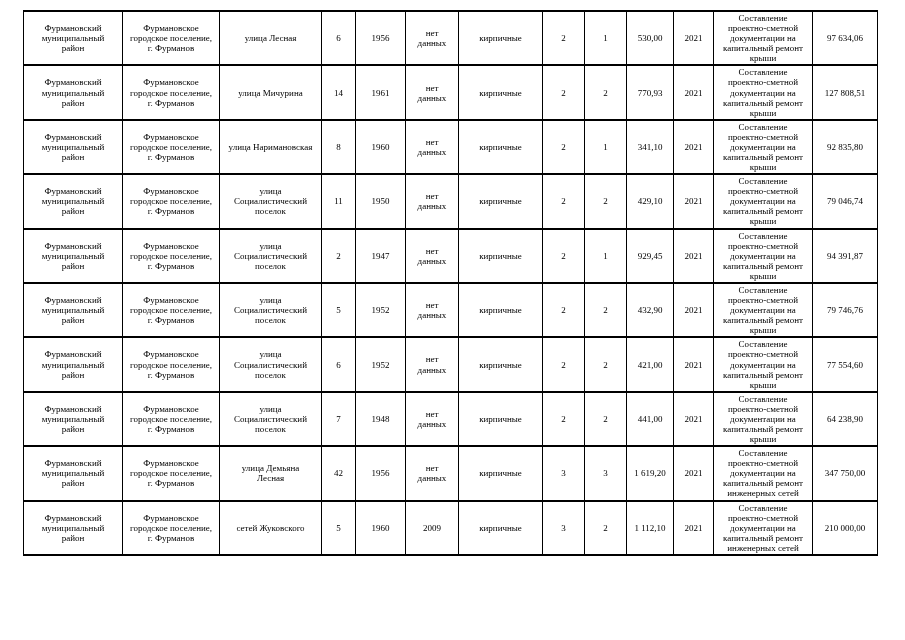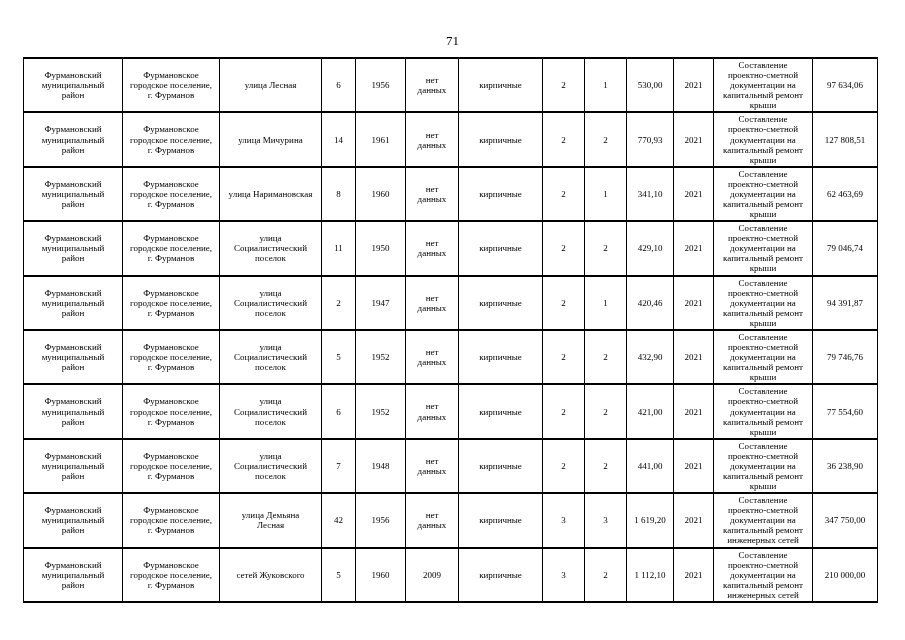--- a/index.html
+++ b/index.html
@@ -43,21 +43,20 @@
     padding: 1px 2px;
     white-space: pre-line;
     overflow: hidden;
     height: 50px;
   }
 </style>
 </head>
 <body>
 
 <div class="page">
-  <div class="page-number">71</div>
 
   <table class="data-table">
     <colgroup>
       <col style="width:99px">
       <col style="width:97px">
       <col style="width:102px">
       <col style="width:34px">
       <col style="width:50px">
       <col style="width:53px">
       <col style="width:84px">
@@ -134,21 +133,21 @@
     <td>кирпичные</td>
     <td>2</td>
     <td>1</td>
     <td>341,10</td>
     <td>2021</td>
     <td>Составление
 проектно-сметной
 документации на
 капитальный ремонт
 крыши</td>
-    <td>62 463,69</td>
+    <td>92 835,80</td>
   </tr>
 
   <tr>
     <td>Фурмановский
 муниципальный
 район</td>
     <td>Фурмановское
 городское поселение,
 г. Фурманов</td>
     <td>улица
@@ -181,21 +180,21 @@
     <td>улица
 Социалистический
 поселок</td>
     <td>2</td>
     <td>1947</td>
     <td>нет
 данных</td>
     <td>кирпичные</td>
     <td>2</td>
     <td>1</td>
-    <td>420,46</td>
+    <td>929,45</td>
     <td>2021</td>
     <td>Составление
 проектно-сметной
 документации на
 капитальный ремонт
 крыши</td>
     <td>94 391,87</td>
   </tr>
 
   <tr>
@@ -269,21 +268,21 @@
     <td>кирпичные</td>
     <td>2</td>
     <td>2</td>
     <td>441,00</td>
     <td>2021</td>
     <td>Составление
 проектно-сметной
 документации на
 капитальный ремонт
 крыши</td>
-    <td>36 238,90</td>
+    <td>64 238,90</td>
   </tr>
 
   <tr>
     <td>Фурмановский
 муниципальный
 район</td>
     <td>Фурмановское
 городское поселение,
 г. Фурманов</td>
     <td>улица Демьяна

